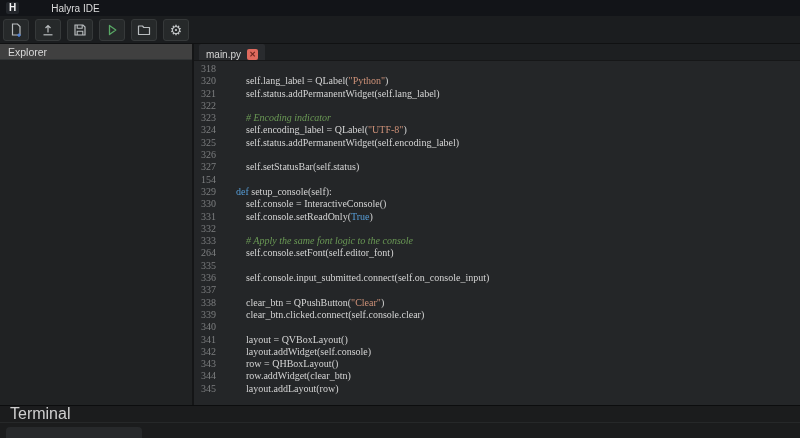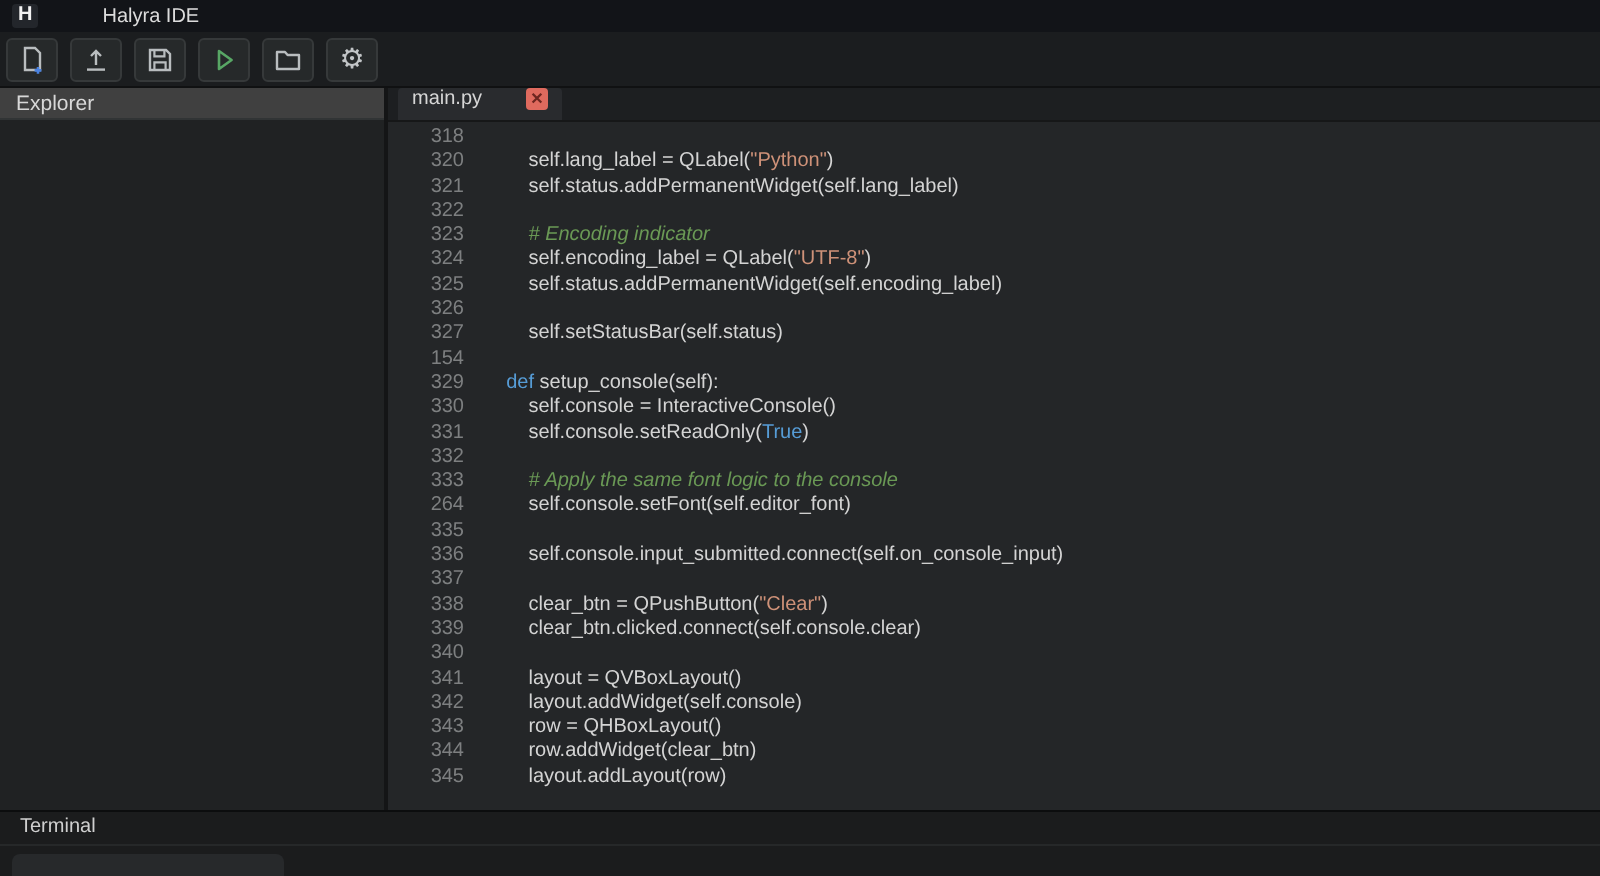--- a/index.html
+++ b/index.html
@@ -46,49 +46,49 @@
     color:#d8d8d8; background:#404040; border-bottom:1px solid #313435;
   }
   .explorer-body { flex:1; }
 
   .editor { flex:1; display:flex; flex-direction:column; background:#242628; }
   .tabbar {
     height:17px; flex:0 0 17px; background:#1d1f21; display:flex;
     align-items:flex-end; border-bottom:1px solid #161718;
   }
   .tab {
-    height:16px; background:#292b2e; display:flex; align-items:flex-start; gap:22px;
+    height:16px; background:#292b2e; display:flex; align-items:flex-end; gap:6px;
     padding:0 7px; margin-left:5px; font-size:10px; color:#d6d6d6;
     border-radius:2px 2px 0 0; cursor:pointer;
   }
   .tab-close {
     width:11px; height:11px; background:#df6a5e; color:#6d2620;
     border-radius:2px; font-size:8px; line-height:11px; text-align:center;
     font-weight:bold; cursor:pointer;
   }
 
   .code {
     flex:1; padding-top:2px; overflow:hidden;
-    font-family:Liberation Sans, sans-serif; font-size:10px; line-height:12.3px;margin-left:16px;
+    font-family:Liberation Serif, serif; font-size:10px; line-height:12.3px;
   }
   .code-line { display:flex; white-space:pre; height:12.3px; }
   .ln { flex:0 0 22px; width:22px; text-align:right; color:#7d7f80; margin-right:10px; }
   .lt { flex:1; }
   .tok-plain   { color:#d4d4d4; }
   .tok-comment { color:#6a9955; font-style:italic; }
   .tok-string  { color:#ce9178; }
   .tok-keyword { color:#569cd6; }
 
   
   .terminal {
     flex:0 0 33px; height:33px; background:#1b1c1d; border-top:1px solid #0c0d0e;
     display:flex; flex-direction:column;
   }
   .terminal-header {
-    height:17px; line-height:16px; padding:0 10px; font-size:10px;
+    height:17px; line-height:16px; padding:0 10px; font-size:16px;
     color:#cfcfcf; border-bottom:1px solid #262829;
   }
   .terminal-box {
     margin:4px 0 0 6px; width:136px; height:14px;
     background:#27292b; border-radius:4px 4px 0 0;
   }
 </style>
 </head>
 <body>
 

